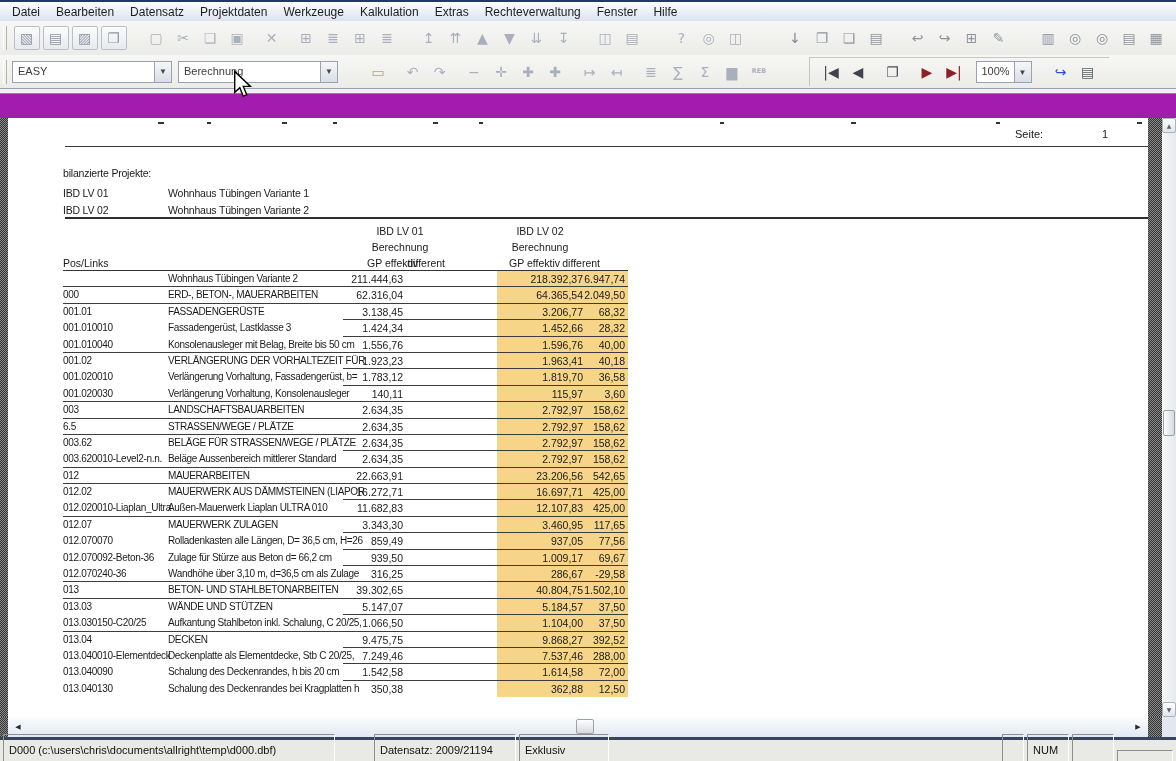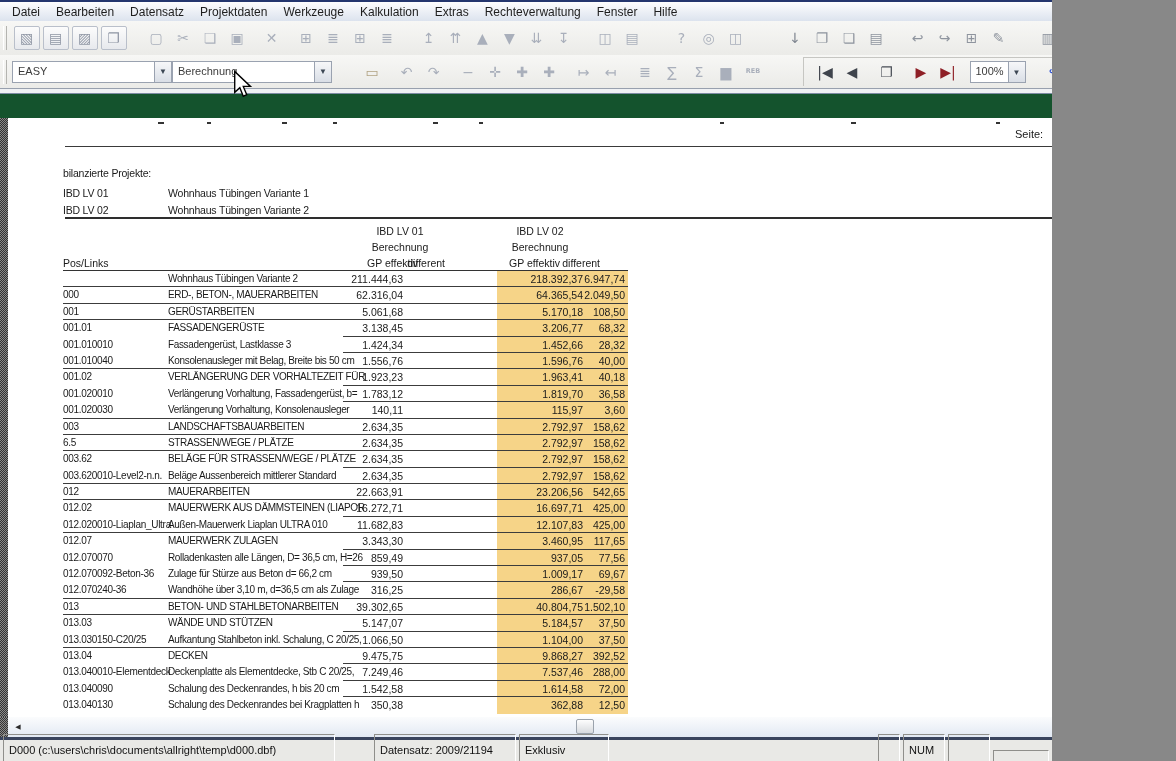--- a/index.html
+++ b/index.html
@@ -1,16 +1,16 @@
 <!DOCTYPE html>
 <html><head>
 <meta charset="utf-8">
 <style>
   html,body{margin:0;padding:0;background:#888;}
-  .app{position:relative;width:1052px;height:761px;background:#14532d;overflow:hidden;
+  .app{position:relative;width:1176px;height:761px;background:#a21caf;overflow:hidden;
        font-family:"Liberation Sans",sans-serif;-webkit-font-smoothing:antialiased;}
   
   .topline{position:absolute;top:0;left:0;right:0;height:2px;background:#24366e;}
   .menubar{position:absolute;top:2px;left:0;right:0;height:19px;
            background:linear-gradient(#fdfdfe,#dce3ee);border-bottom:1px solid #c2c9d6;
            display:flex;align-items:center;padding-left:4px;}
   .menu-item{font-size:12px;color:#1e1e1e;padding:0 8px;white-space:nowrap;}
   .toolbar{position:absolute;left:0;right:0;background:linear-gradient(#f7f7f5,#ebebe8);
            display:flex;align-items:center;}
   #tb1{top:21px;height:34px;border-bottom:1px solid #dcdcd8;}
@@ -286,29 +286,20 @@
           </div>
           <div class="trow line-full">
             <span class="hl"></span>
             <span class="c-pos">000</span>
             <span class="c-desc">ERD-, BETON-, MAUERARBEITEN</span>
             <span class="c-gp1">62.316,04</span>
             <span class="c-d1"></span>
             <span class="c-gp2">64.365,54</span>
             <span class="c-d2">2.049,50</span>
           </div>
-          <div class="trow line-full">
-            <span class="hl"></span>
-            <span class="c-pos">001</span>
-            <span class="c-desc">GERÜSTARBEITEN</span>
-            <span class="c-gp1">5.061,68</span>
-            <span class="c-d1"></span>
-            <span class="c-gp2">5.170,18</span>
-            <span class="c-d2">108,50</span>
-          </div>
           <div class="trow line-nums">
             <span class="hl"></span>
             <span class="c-pos">001.01</span>
             <span class="c-desc">FASSADENGERÜSTE</span>
             <span class="c-gp1">3.138,45</span>
             <span class="c-d1"></span>
             <span class="c-gp2">3.206,77</span>
             <span class="c-d2">68,32</span>
           </div>
           <div class="trow line-nums">

